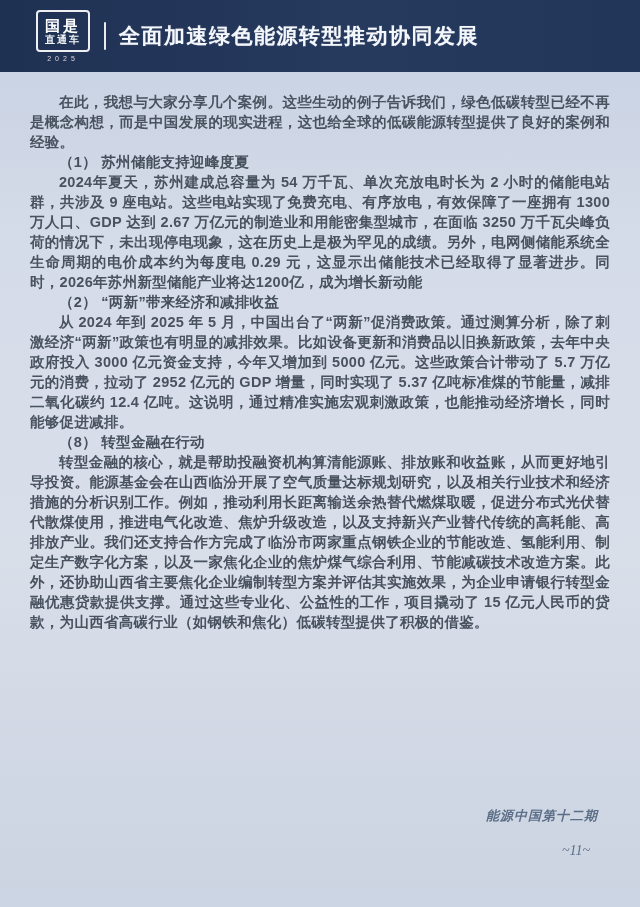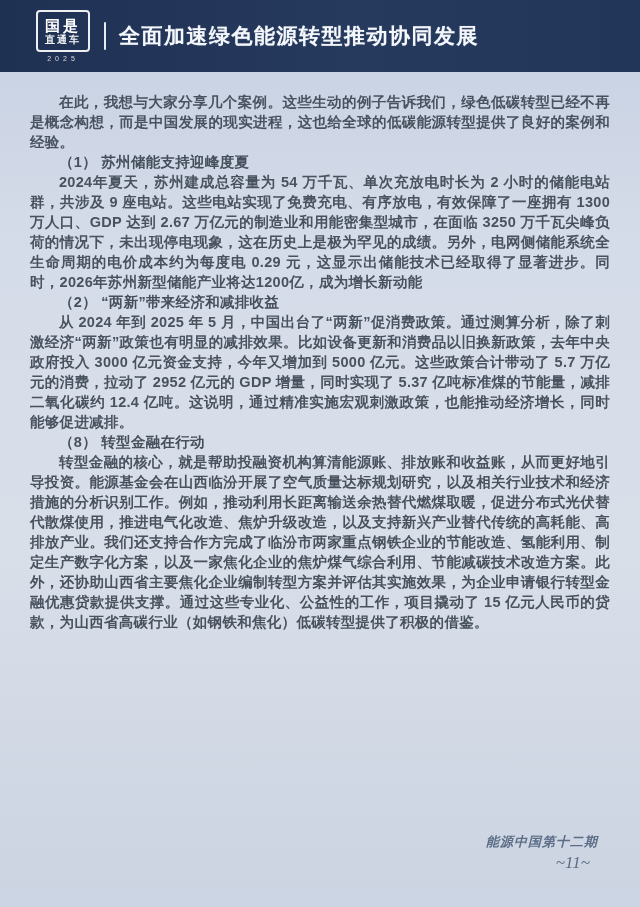--- a/index.html
+++ b/index.html
@@ -40,26 +40,26 @@
   .content{
     position:absolute;top:72px;left:0;right:0;
     padding:20px 30px 0 30px;
     color:#49525f;font-size:14.5px;line-height:20px;font-weight:600;
     text-align:justify;letter-spacing:.3px;
   }
   .content p{margin:0;text-indent:2em;}
   .sec-heading{font-weight:700;color:#46505d;}
   
   .footer{
-    position:absolute;right:42px;bottom:16px;text-align:right;
+    position:absolute;right:42px;bottom:30px;text-align:right;
     font-family:"Liberation Serif","DejaVu Serif",serif;font-style:italic;
     color:#5c6e87;
   }
   .journal{font-size:13px;letter-spacing:1px;font-weight:600;}
-  .page-num{font-size:17px;margin-top:2px;margin-right:8px;}
+  .page-num{font-size:14px;margin-top:18px;margin-right:8px;}
 </style>
 </head>
 <body>
 
 <div class="page">
 
   <div class="header-band">
     <div class="logo">
       <div class="logo-box">
         <span class="logo-line1">国是</span>

